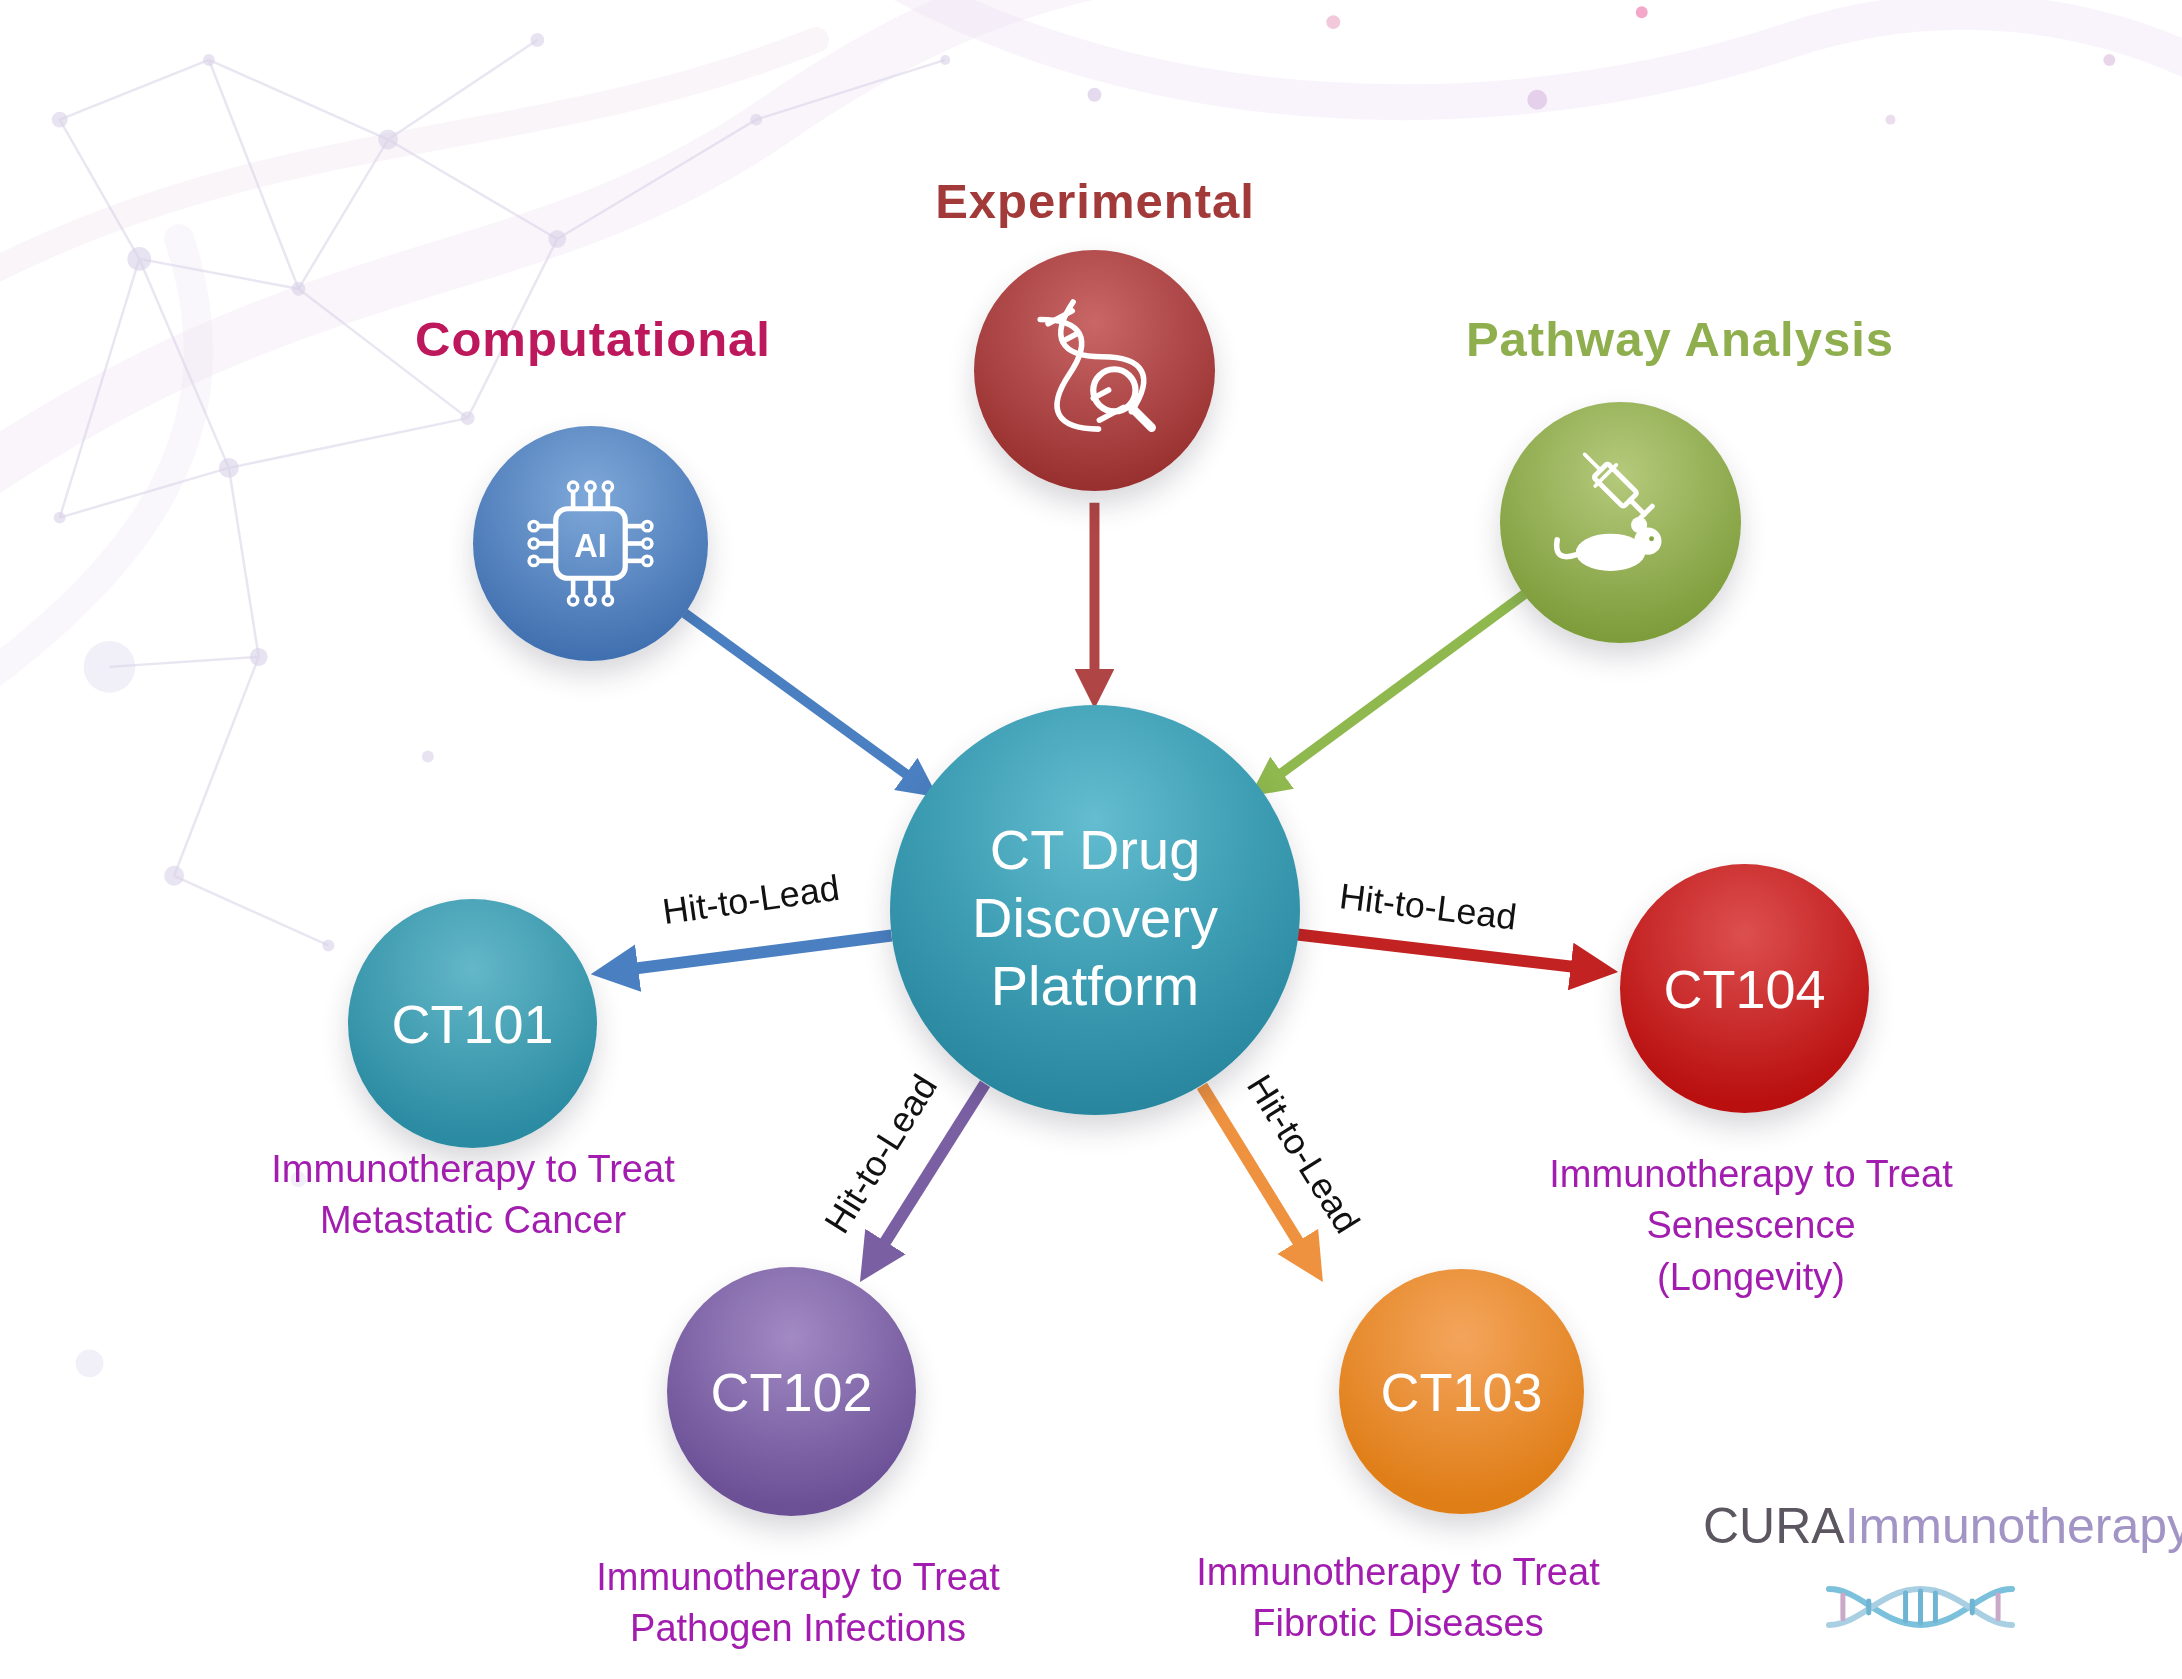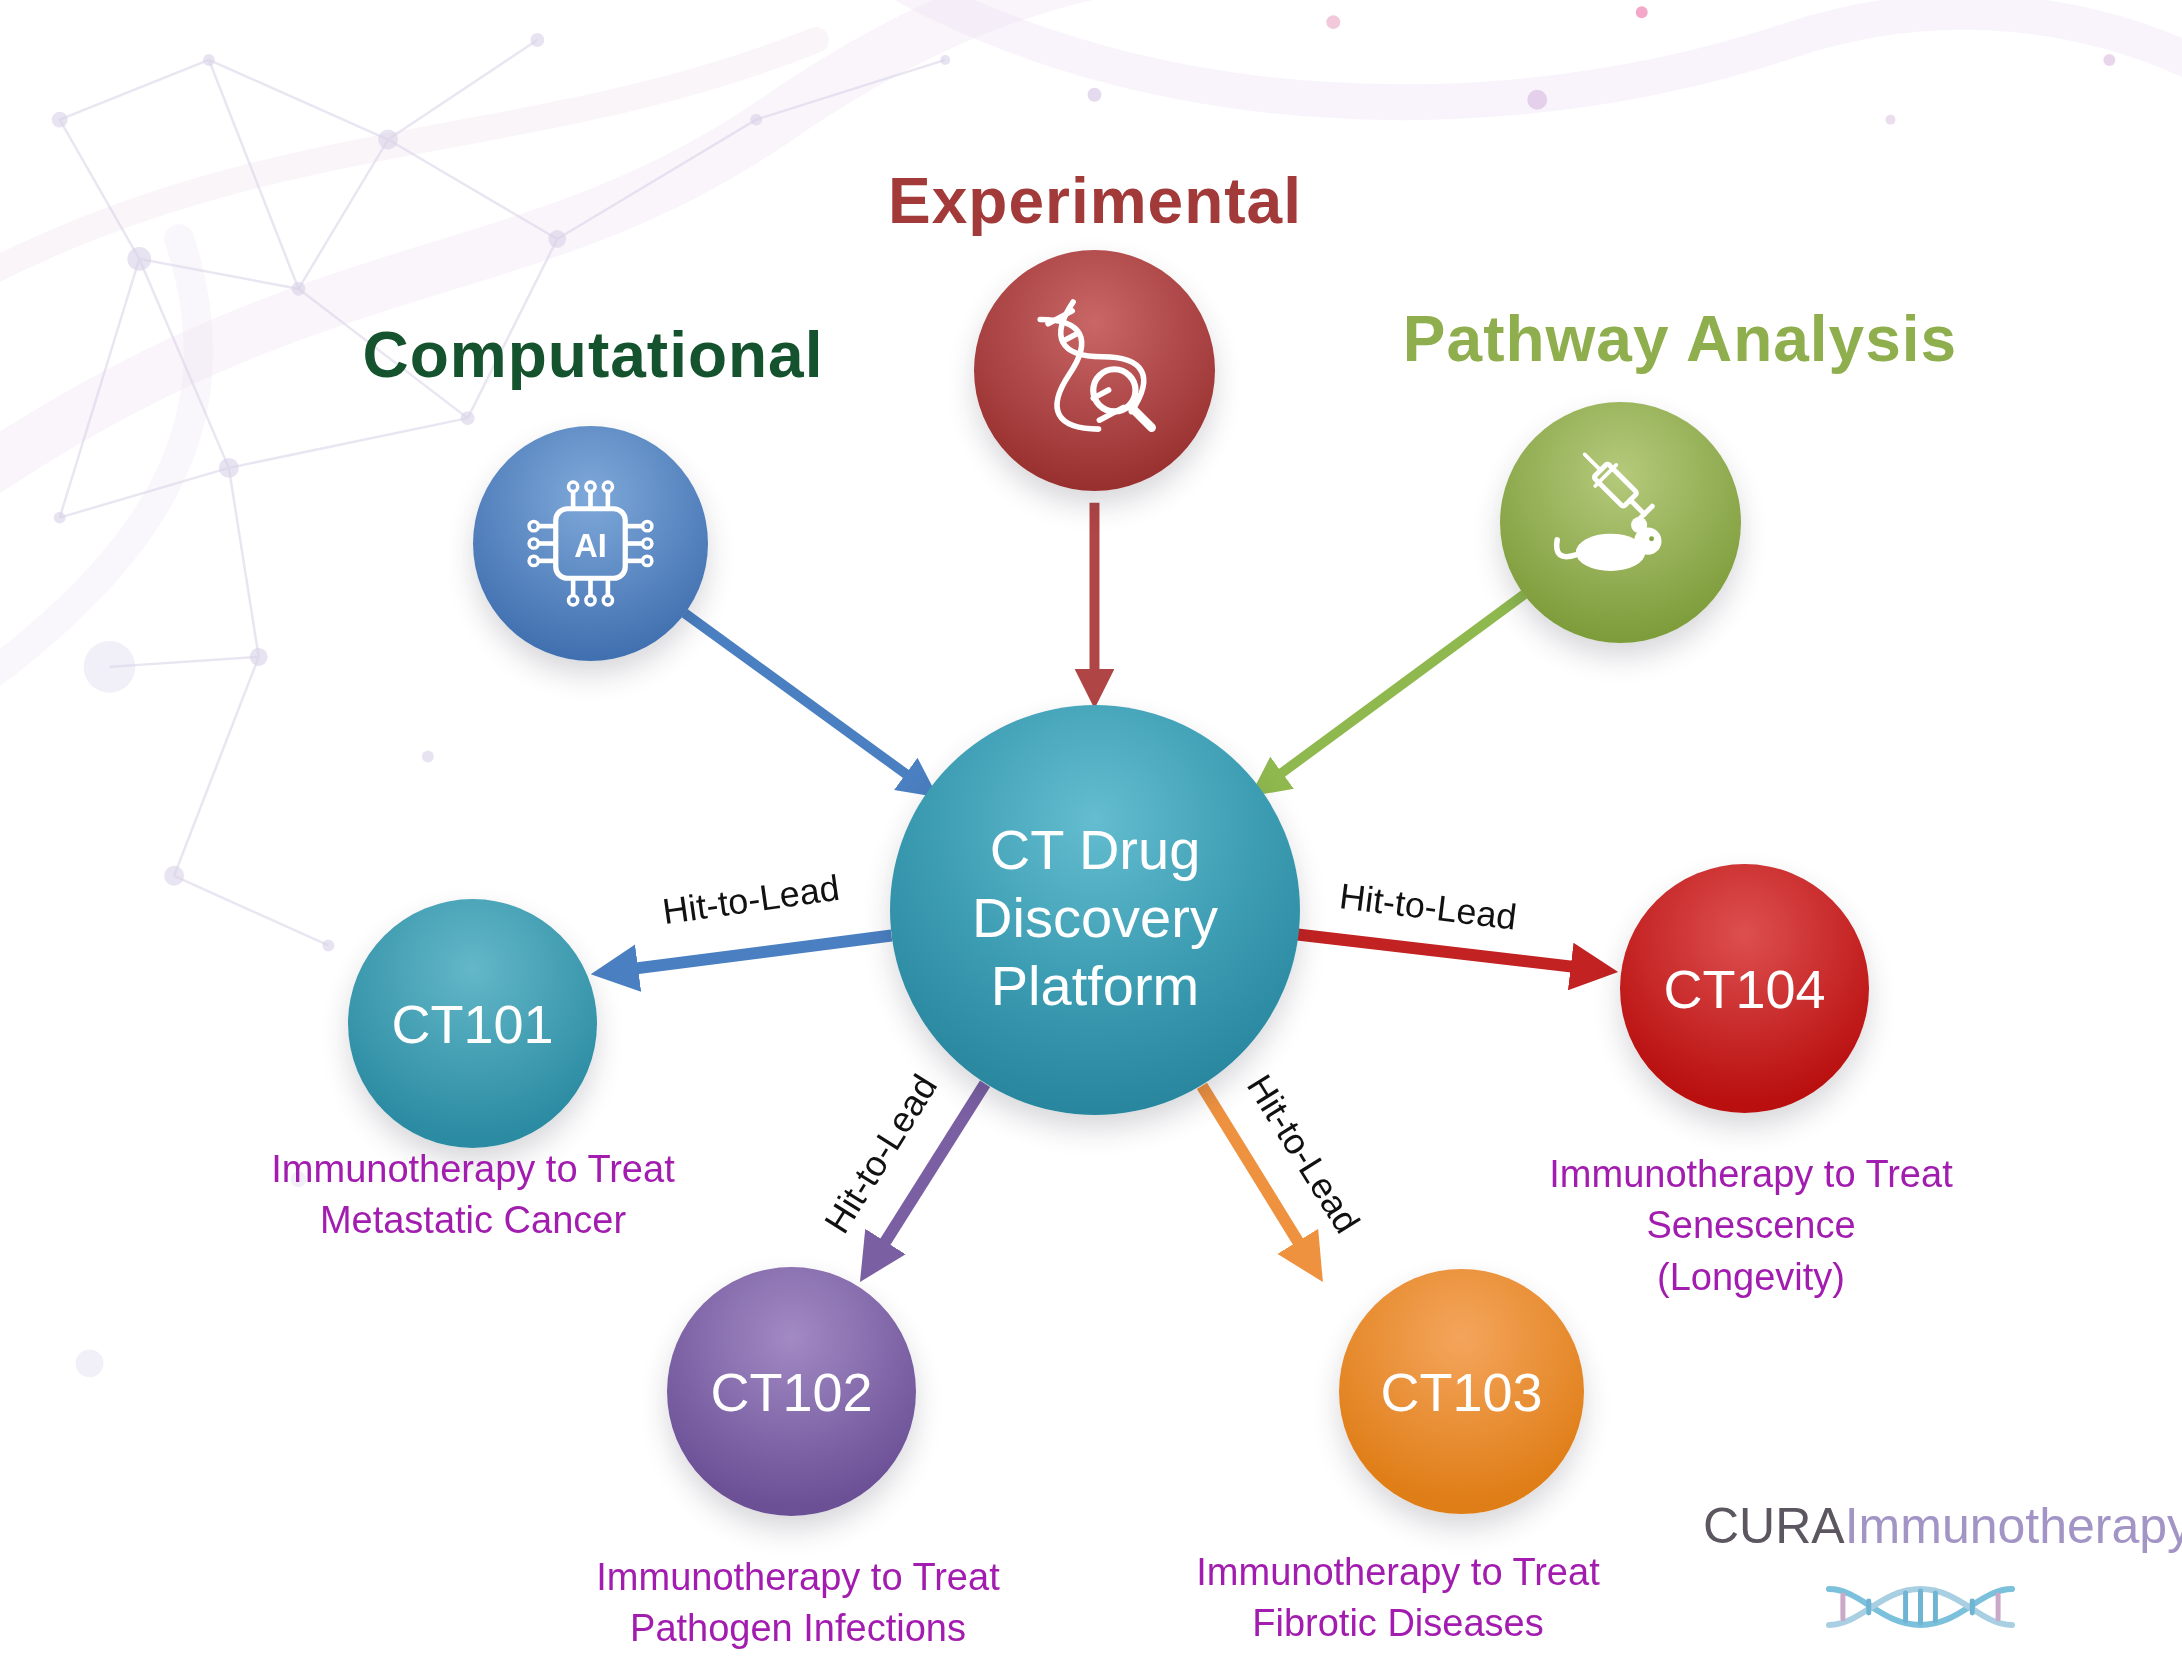--- a/index.html
+++ b/index.html
@@ -10,26 +10,26 @@
     overflow:hidden;
     font-family:"Liberation Sans", sans-serif;
     color:#111;
   }
   svg.layer { position:absolute; left:0; top:0; pointer-events:none; }
 
   
   .heading {
     position:absolute;
     transform:translate(-50%,-50%);
-    font-size:64px;
+    font-size:49px;
     font-weight:bold;
     letter-spacing:1px;
     white-space:nowrap;
   }
-  .heading-computational { left:593px; top:355px;  color:#14532d; }
+  .heading-computational { left:593px; top:339px;  color:#be185d; }
   .heading-experimental  { left:1095px; top:201px; color:#a23a3a; }
   .heading-pathway       { left:1680px; top:339px; color:#8fae4e; }
 
   
   .circle {
     position:absolute;
     border-radius:50%;
     display:flex;
     align-items:center;
     justify-content:center;

